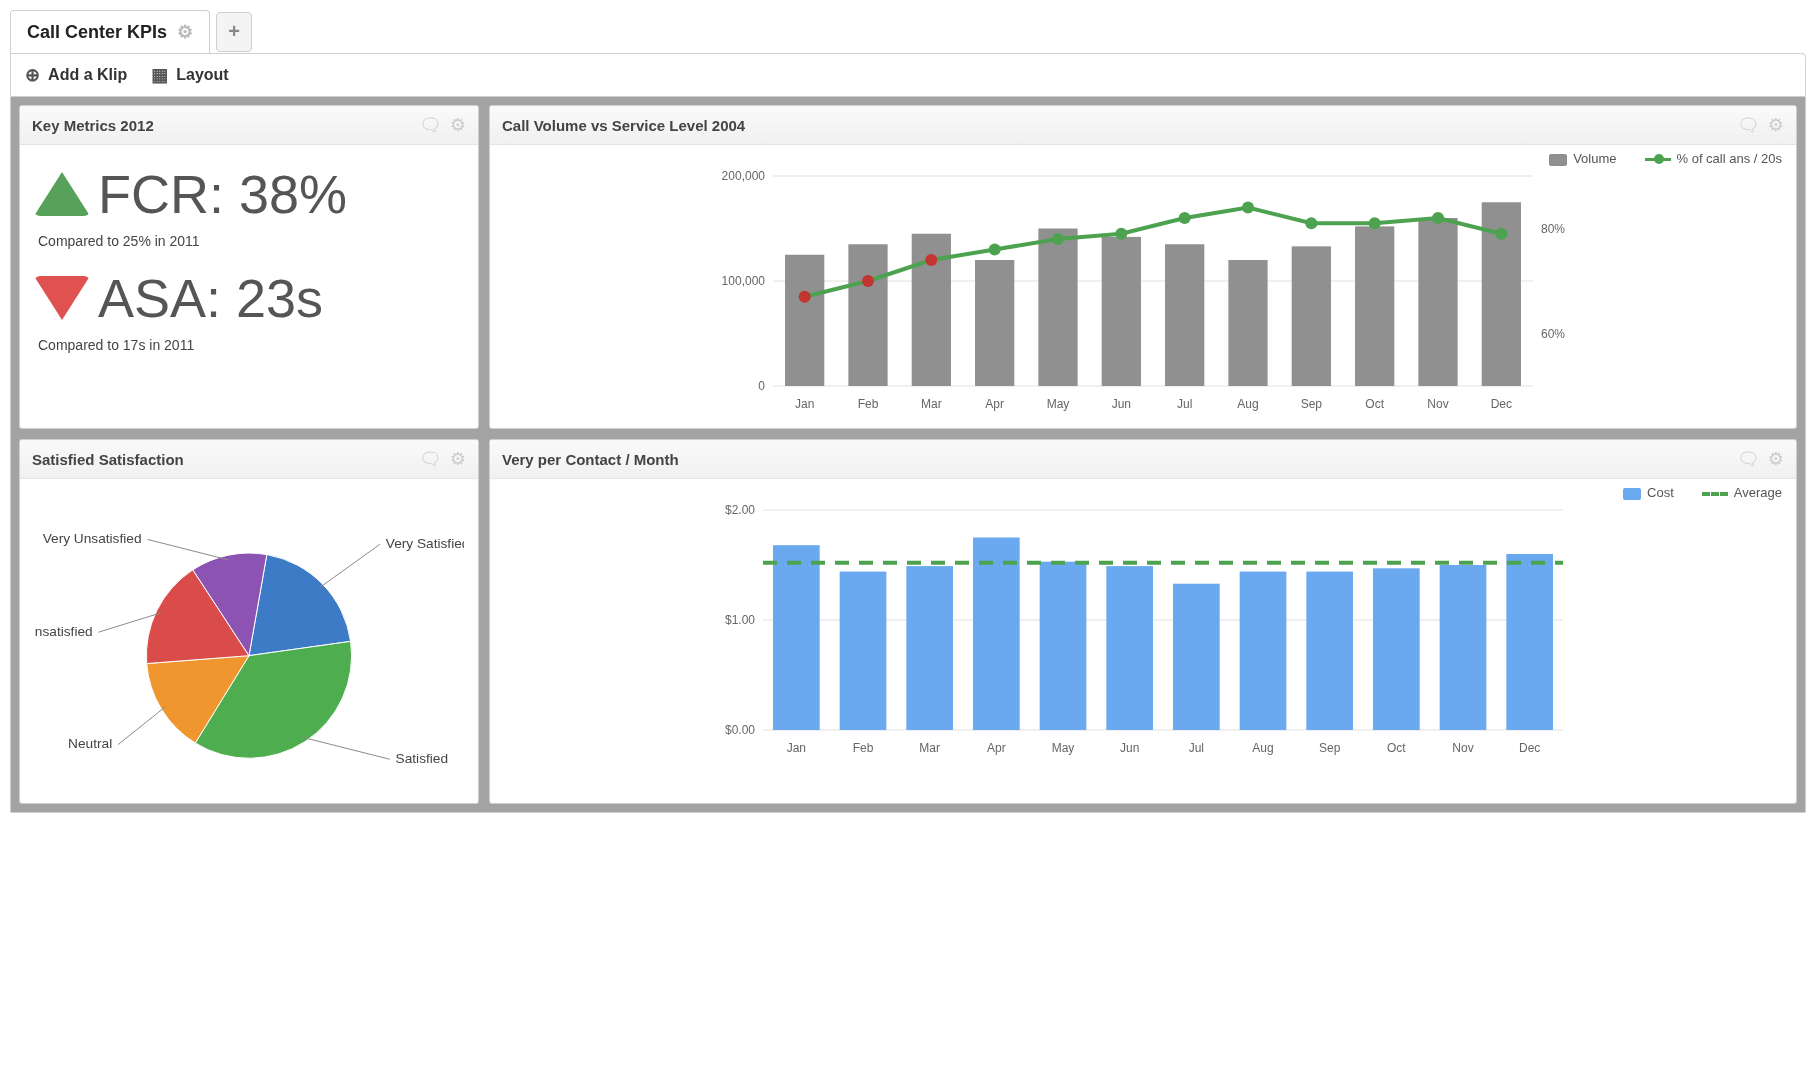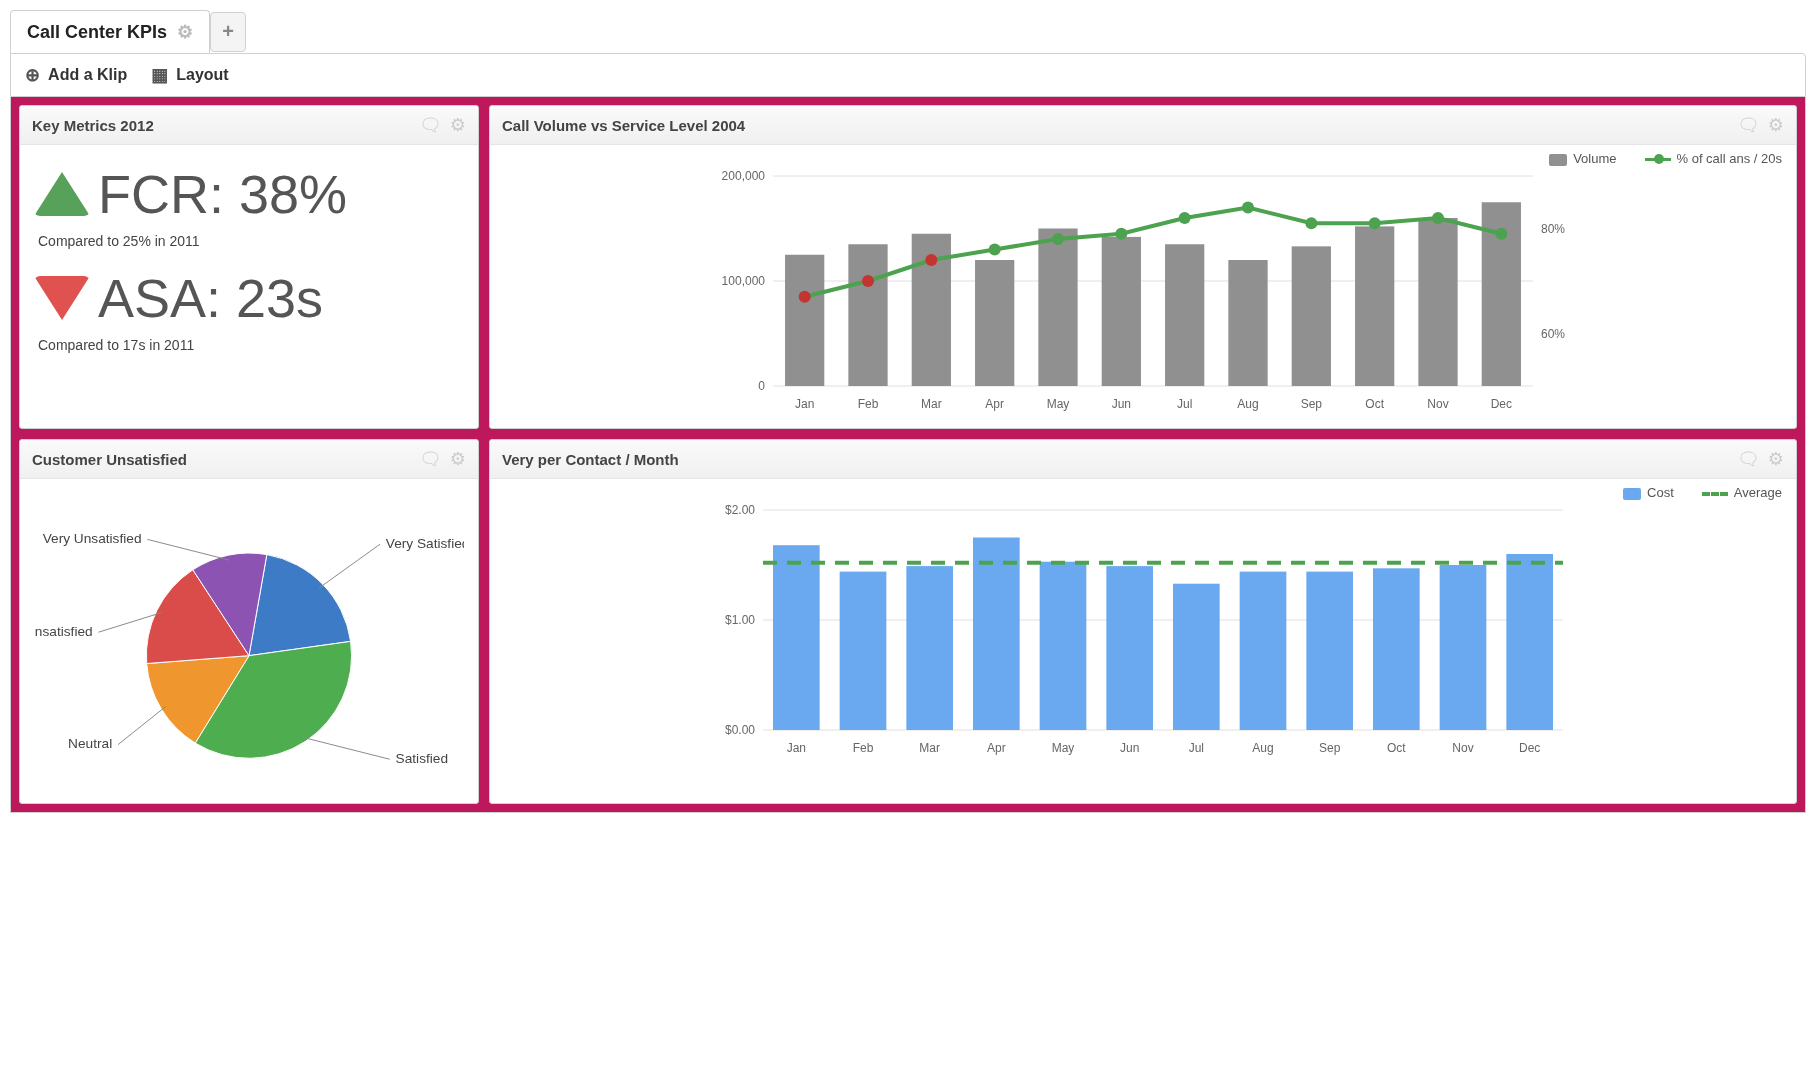--- a/index.html
+++ b/index.html
@@ -1,24 +1,24 @@
 <!DOCTYPE html>
 <html><head>
 <meta charset="utf-8">
 <style>
 * { box-sizing: border-box; margin: 0; padding: 0; }
 body { font-family: Arial, Helvetica, sans-serif; background: #fff; color: #333; padding: 10px; }
 .tab-bar { display: flex; align-items: center; border-bottom: none; }
-.tab { display: flex; align-items: center; padding: 10px 16px; border: 1px solid #d0d0d0; border-top-left-radius: 4px; border-top-right-radius: 4px; background: #fff; font-weight: bold; font-size: 18px; color: #222; border-bottom: none; margin-right: 0; }
+.tab { display: flex; align-items: center; padding: 10px 16px; border: 1px solid #d0d0d0; border-top-left-radius: 4px; border-top-right-radius: 4px; background: #fff; font-weight: bold; font-size: 18px; color: #222; border-bottom: none; margin-right: 6px; }
 .tab-gear { margin-left: 10px; color: #bbb; font-size: 18px; }
 .add-tab { display:flex; align-items:center; justify-content:center; width:36px; height:40px; border:1px solid #d0d0d0; border-radius:4px; background:#f4f4f4; color:#888; font-size:20px; font-weight:bold; }
 .toolbar { border:1px solid #d0d0d0; border-radius:0 4px 0 0; padding:10px 14px; display:flex; gap:24px; background:#fff; }
 .tool { display:flex; align-items:center; gap:8px; font-weight:bold; color:#333; font-size:16px; cursor:pointer; }
 .tool .icon { color:#555; font-size:18px; }
-.grid { border:1px solid #d0d0d0; border-top:none; padding:8px; display:grid; grid-template-columns: 460px 1fr; gap:10px; background:#be185d; }
+.grid { border:1px solid #d0d0d0; border-top:none; padding:8px; display:grid; grid-template-columns: 460px 1fr; gap:10px; background:#a3a3a3; }
 .widget { border:1px solid #d0d0d0; border-radius:3px; background:#fff; display:flex; flex-direction:column; overflow:hidden; }
 .widget-head { display:flex; align-items:center; justify-content:space-between; padding:8px 12px; border-bottom:1px solid #e5e5e5; background:linear-gradient(#fafafa,#f0f0f0); }
 .widget-title { font-weight:bold; color:#444; font-size:15px; }
 .widget-icons { display:flex; gap:8px; color:#ccc; font-size:18px; }
 .widget-body { padding:12px 14px; flex:1; }
 .metric { display:flex; align-items:center; font-size:54px; color:#555; margin-top:6px;text-align:center; }
 .metric .tri-up { width:0; height:0; border-left:28px solid transparent; border-right:28px solid transparent; border-bottom:44px solid #57a15a; border-radius:6px; margin-right:8px; }
 .metric .tri-down { width:0; height:0; border-left:28px solid transparent; border-right:28px solid transparent; border-top:44px solid #e0524f; border-radius:6px; margin-right:8px; }
 .compare { font-size:14px; font-weight:normal; color:#444; margin:8px 0 18px 4px; }
 .legend-row { display:flex; justify-content:flex-end; gap:28px; padding:6px 14px 0; font-size:13px; color:#555; }
@@ -134,21 +134,21 @@
           <circle cx="608.3333333333334" cy="57.25" r="6" fill="#4ca24f"></circle>
           <circle cx="671.6666666666666" cy="57.25" r="6" fill="#4ca24f"></circle>
           <circle cx="735" cy="52" r="6" fill="#4ca24f"></circle>
           <circle cx="798.3333333333334" cy="67.75" r="6" fill="#4ca24f"></circle>
         </svg>
     </div>
   </div>
 
   <div class="widget">
     <div class="widget-head">
-      <span class="widget-title">Customer Unsatisfied</span>
+      <span class="widget-title">Satisfied Satisfaction</span>
       <div class="widget-icons">
         <span>🗨</span>
         <span>⚙</span>
       </div>
     </div>
     <div class="widget-body">
       <svg id="pie-chart" width="100%" height="300" viewBox="0 0 440 300">
           <path d="M220,165 L238.2330586550277,61.595185933718156 A105,105 0 0 1 323.9781472178649,150.38682439919313 Z" fill="#3d7bc6" stroke="#fff" stroke-width="1"></path>
           <line x1="291.7541450837805" y1="95.70782754671502" x2="354" y2="51" stroke="#888"></line>
           <text x="360" y="55" text-anchor="start" class="pie-lbl">Very Satisfied</text>

